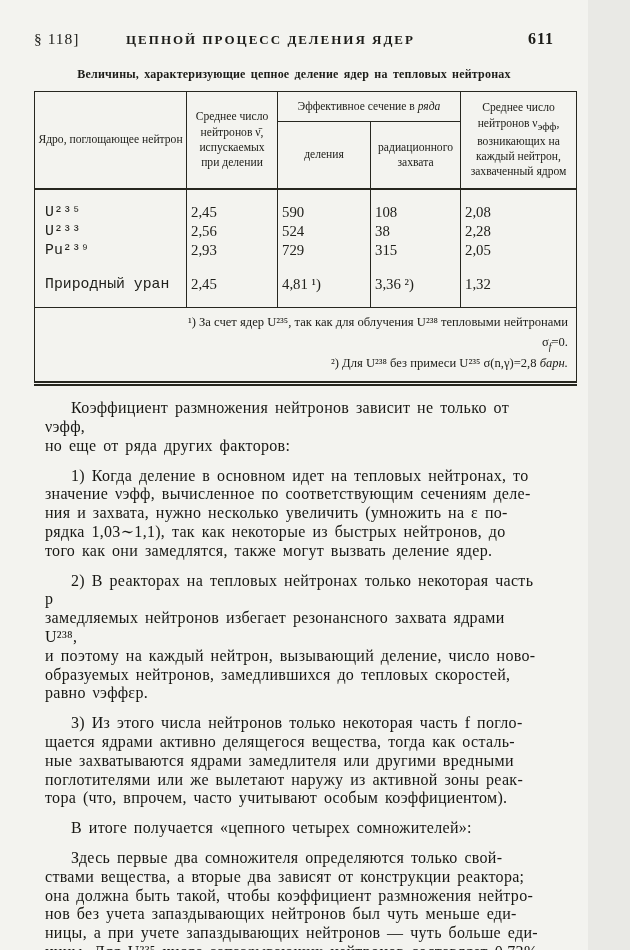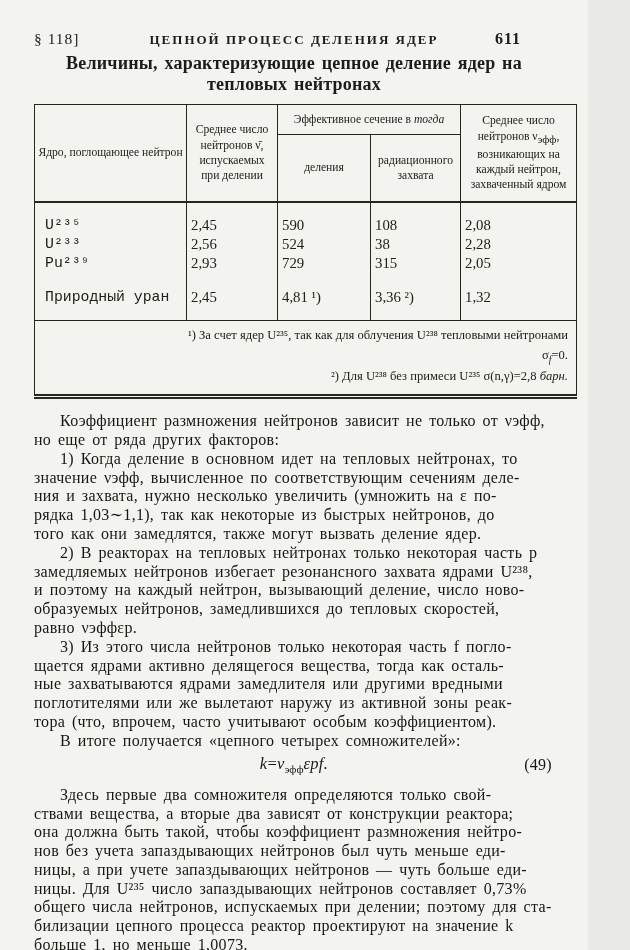--- a/index.html
+++ b/index.html
@@ -5,24 +5,24 @@
   html,body{margin:0;padding:0;background:#e9e9e5;}
   .page{
     width:588px;height:950px;box-sizing:border-box;
     background:#f3f3ef;color:#1c1c18;
     font-family:"Liberation Serif","DejaVu Serif",serif;
     padding:30px 34px 16px 34px;overflow:hidden;position:relative;
   }
   
   .running-head{display:flex;align-items:baseline;}
   .rh-sec{width:92px;font-size:15.5px;letter-spacing:1px;}
-  .rh-title{flex:1;text-align:center;font-size:13px;font-weight:bold;letter-spacing:2px;}
-  .rh-page{width:92px;text-align:center;font-size:16px;font-weight:bold;letter-spacing:1px;}
+  .rh-title{flex:1;text-align:left;font-size:13px;font-weight:bold;letter-spacing:2px;}
+  .rh-page{width:92px;text-align:right;font-size:16px;font-weight:bold;letter-spacing:1px;}
   
-  .tbl-caption{margin-top:5px;text-align:center;font-weight:bold;font-size:18px;letter-spacing:.2px;word-spacing:2px;}
+  .tbl-caption{margin-top:19px;text-align:center;font-weight:bold;font-size:12px;letter-spacing:.2px;word-spacing:2px;}
   
   .data-table{
     width:542px;margin:9px auto 0 auto;border-collapse:collapse;table-layout:fixed;
     border:1.6px solid #26261f;border-bottom:5px double #26261f;color:#21211c;
   }
   .data-table th{font-weight:normal;font-size:11.6px;line-height:1.32;text-align:center;
     vertical-align:middle;padding:2px 3px;}
   .h-nucleus{font-size:12.6px;}
   .b-left{border-left:1.3px solid #26261f;}
   .h-group{height:25px;border-bottom:1.3px solid #26261f;font-size:12.2px;}
@@ -32,21 +32,21 @@
   .data-table tbody td.nucleus{text-align:left;padding-left:10px;font-family:Liberation Mono, monospace;}
   tr.row-first td{padding-top:13px;}
   tr.row-last td{padding-top:15px;padding-bottom:13px;}
   .data-table tfoot td{border-top:1.6px solid #26261f;font-size:12.6px;line-height:1.55;
     padding:5px 8px 8px 6px;text-align:right;}
   .fn-indent{text-indent:20px;}
   sub.fsub{font-style:italic;font-size:9.5px;}
   i{font-style:italic;}
   
   .body-text{margin-top:13px;font-size:16px;line-height:18.8px;letter-spacing:.3px;word-spacing:2.5px;color:#171713;}
-  .para{margin:0;white-space:pre-line;text-indent:26px;text-align:left;}
+  .para{margin:11px;white-space:pre-line;text-indent:26px;text-align:left;}
   .para-gap{margin-top:6px;}
   .formula-row{position:relative;text-align:center;margin:4px 0 7px 0;font-size:16.5px;}
   .formula-number{position:absolute;right:2px;top:1px;font-size:16px;font-style:normal;}
   sub.fsub2{font-size:11px;letter-spacing:0;}
 </style>
 </head>
 <body>
 
 <div class="page">
 
@@ -63,21 +63,21 @@
       <col style="width:152px">
         <col style="width:91px">
         <col style="width:93px">
         <col style="width:90px">
         <col style="width:116px">
     </colgroup>
     <thead>
       <tr>
         <th rowspan="2" class="h-nucleus">Ядро, поглощающее нейтрон</th>
         <th rowspan="2" class="b-left">Среднее число нейтронов ν̄, испускаемых при делении</th>
-        <th colspan="2" class="h-group b-left"><span>Эффективное сечение в </span><i>тогда</i></th>
+        <th colspan="2" class="h-group b-left"><span>Эффективное сечение в </span><i>ряда</i></th>
         <th rowspan="2" class="b-left"><span>Среднее число нейтронов ν</span><sub class="fsub2">эфф</sub><span>, возникающих на каждый нейтрон, захваченный ядром</span></th>
       </tr>
       <tr class="row-subhead">
         <th class="b-left">деления</th>
         <th class="b-left">радиационного захвата</th>
       </tr>
     </thead>
     <tbody>
       <tr class="row-first">
         <td class="nucleus">U²³⁵</td>
@@ -131,24 +131,20 @@
 замедляемых нейтронов избегает резонансного захвата ядрами U²³⁸,
 и поэтому на каждый нейтрон, вызывающий деление, число ново-
 образуемых нейтронов, замедлившихся до тепловых скоростей,
 равно νэффεp.</p>
     <p class="para">3) Из этого числа нейтронов только некоторая часть f погло-
 щается ядрами активно делящегося вещества, тогда как осталь-
 ные захватываются ядрами замедлителя или другими вредными
 поглотителями или же вылетают наружу из активной зоны реак-
 тора (что, впрочем, часто учитывают особым коэффициентом).</p>
     <p class="para">В итоге получается «цепного четырех сомножителей»:</p>
-    <div class="formula-row">
-      <span class="formula"><i>k</i><span>=</span><i>ν</i><sub class="fsub2">эфф</sub><i>εpf.</i></span>
-      <span class="formula-number">(49)</span>
-    </div>
     <p class="para para-gap">Здесь первые два сомножителя определяются только свой-
 ствами вещества, а вторые два зависят от конструкции реактора;
 она должна быть такой, чтобы коэффициент размножения нейтро-
 нов без учета запаздывающих нейтронов был чуть меньше еди-
 ницы, а при учете запаздывающих нейтронов — чуть больше еди-
 ницы. Для U²³⁵ число запаздывающих нейтронов составляет 0,73%
 общего числа нейтронов, испускаемых при делении; поэтому для ста-
 билизации цепного процесса реактор проектируют на значение k
 больше 1, но меньше 1,0073.</p>
   </div>

